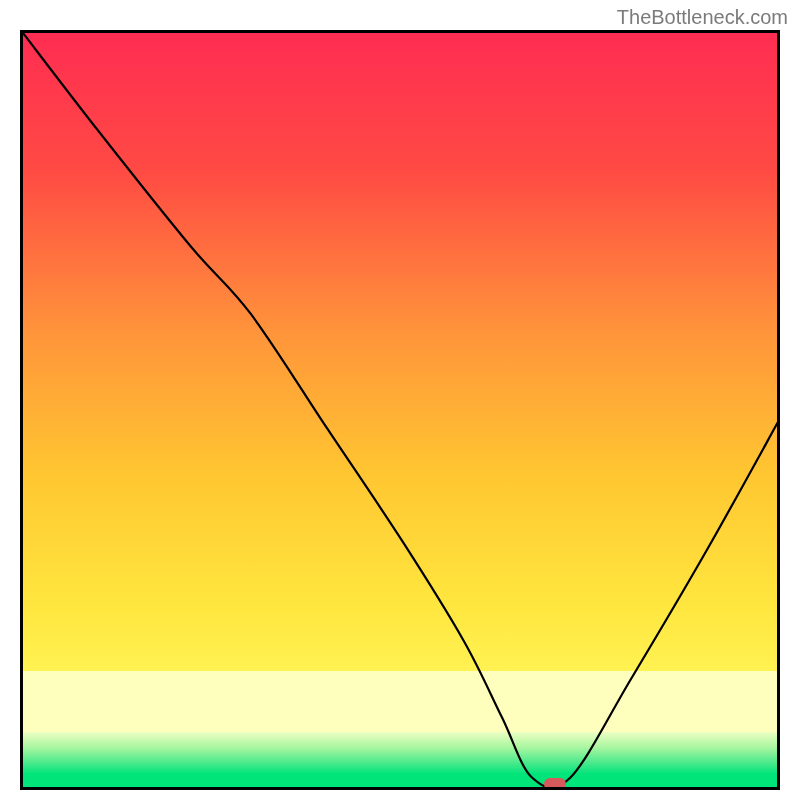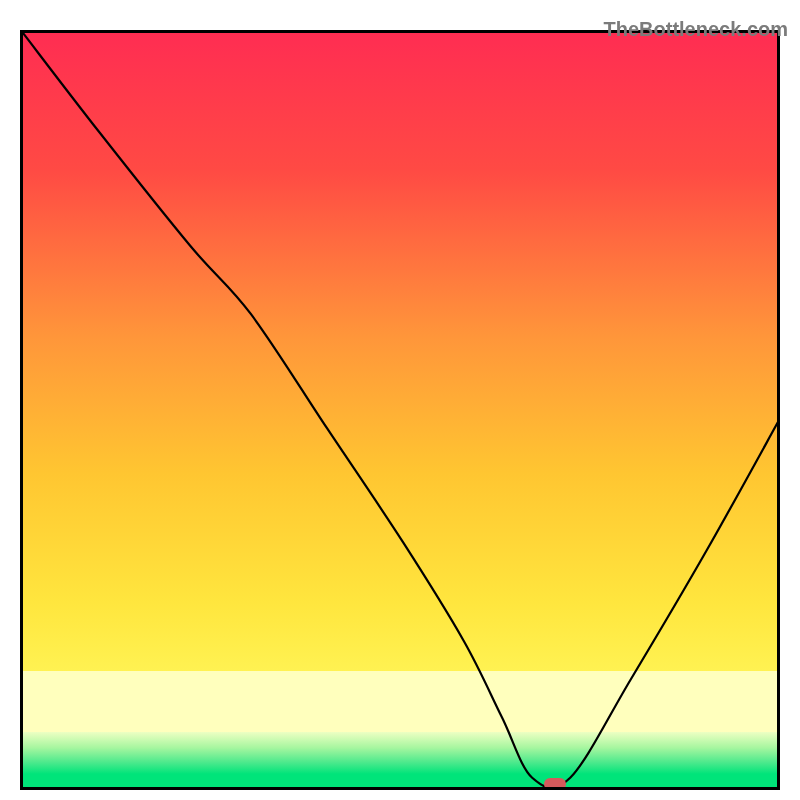--- a/index.html
+++ b/index.html
@@ -11,25 +11,25 @@
     font-family: Arial, Helvetica, sans-serif;
     position: relative;
   }
   .container {
     width: 800px;
     height: 800px;
     position: relative;
   }
   .attribution {
     position: absolute;
-    top: 18px;
+    top: 6px;
     right: 12px;
     color: #7b7b7b;
     font-size: 20px;
-    font-weight: 700;
+    font-weight: 400;
     z-index: 20;
   }
   .plot {
     position: absolute;
     left: 20px;
     top: 30px;
     width: 760px;
     height: 760px;
     box-sizing: border-box;
     border: 3px solid #000;

